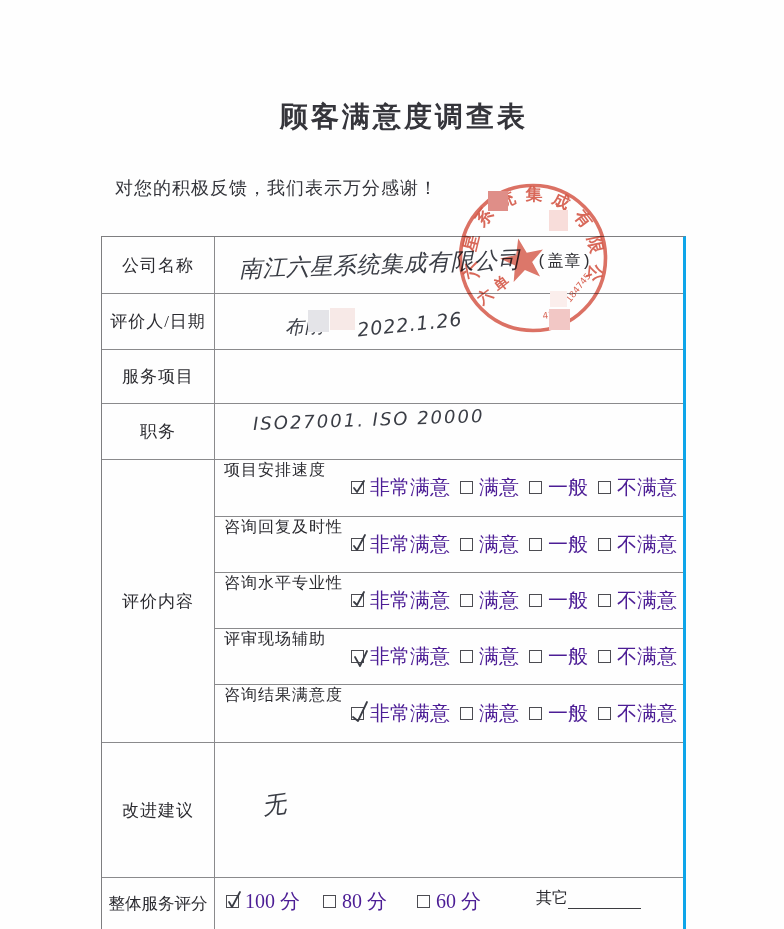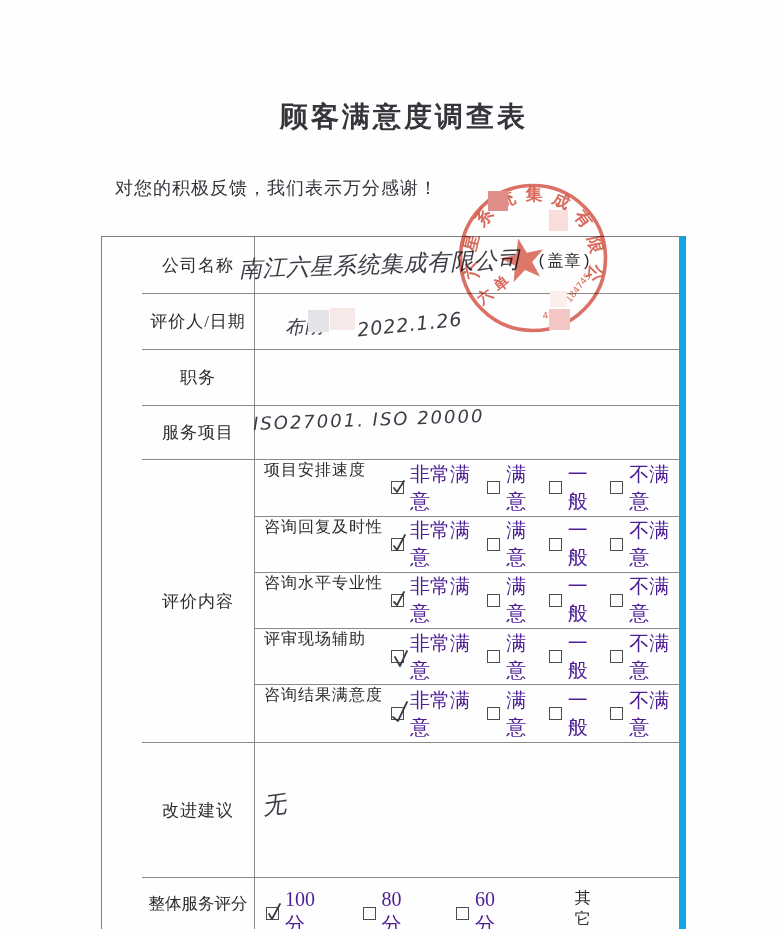--- a/index.html
+++ b/index.html
@@ -8,22 +8,22 @@
   .sheet{position:relative;width:784px;height:929px;background:#fefefe;}
 
   
   .title{position:absolute;left:0;top:98px;width:784px;text-align:center;
          font-family:"Liberation Sans","DejaVu Sans",sans-serif;
          font-size:28px;font-weight:bold;letter-spacing:3px;color:#35353b;padding-left:12px;}
   .subtitle{position:absolute;left:115px;top:176px;font-size:18px;color:#33343a;letter-spacing:1px;}
 
   
   .ftable{position:absolute;left:101px;top:236px;width:585px;height:693px;
-          border-top:1px solid #7e7e80;border-left:1px solid #7e7e80;border-right:7px solid #0ea5e9;
-          box-sizing:border-box;z-index:1;padding-left:40px;}
+          border-top:1px solid #7e7e80;border-left:1px solid #7e7e80;border-right:3px solid #0ea5e9;
+          box-sizing:border-box;z-index:1;}
   .frow{display:flex;border-bottom:1px solid #8a8a8c;box-sizing:border-box;}
   .frow.last{border-bottom:none;}
   .lcell{flex:0 0 113px;border-right:1px solid #8a8a8c;box-sizing:border-box;
          display:flex;align-items:center;justify-content:center;
          font-size:17px;color:#2b2b30;letter-spacing:1px;text-align:center;}
   .lcell.tight{letter-spacing:0;font-size:16.5px;}
   .vcell{flex:1;position:relative;}
 
   
   .egroup-rows{flex:1;display:flex;flex-direction:column;}
@@ -86,27 +86,27 @@
     <div class="frow" style="height:57px">
       <div class="lcell">公司名称</div>
       <div class="vcell"></div>
     </div>
 
     <div class="frow" style="height:56px">
       <div class="lcell">评价人/日期</div>
       <div class="vcell"></div>
     </div>
 
+    <div class="frow" style="height:54px">
+      <div class="lcell">服务项目</div>
+      <div class="vcell"></div>
+    </div>
+
     <div class="frow" style="height:56px">
       <div class="lcell">职务</div>
-      <div class="vcell"></div>
-    </div>
-
-    <div class="frow" style="height:54px">
-      <div class="lcell">服务项目</div>
       <div class="vcell"></div>
     </div>
 
     <div class="frow" style="height:283px">
       <div class="lcell">评价内容</div>
       <div class="egroup-rows">
 
         <div class="erow" style="height:57px">
           <div class="elabel">项目安排速度</div>
           <div class="opts">

